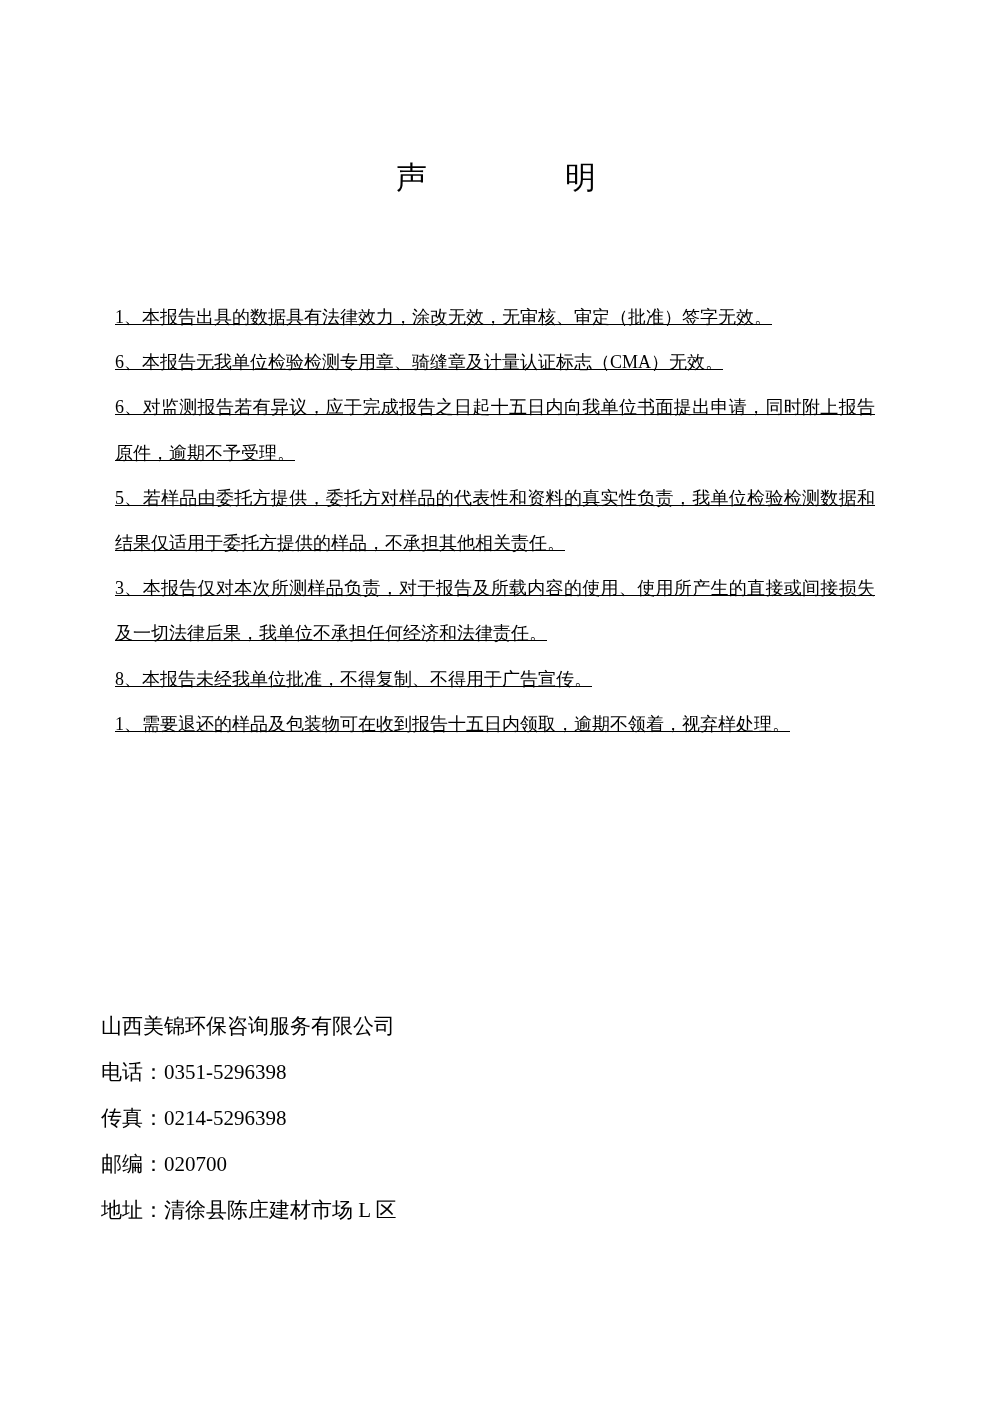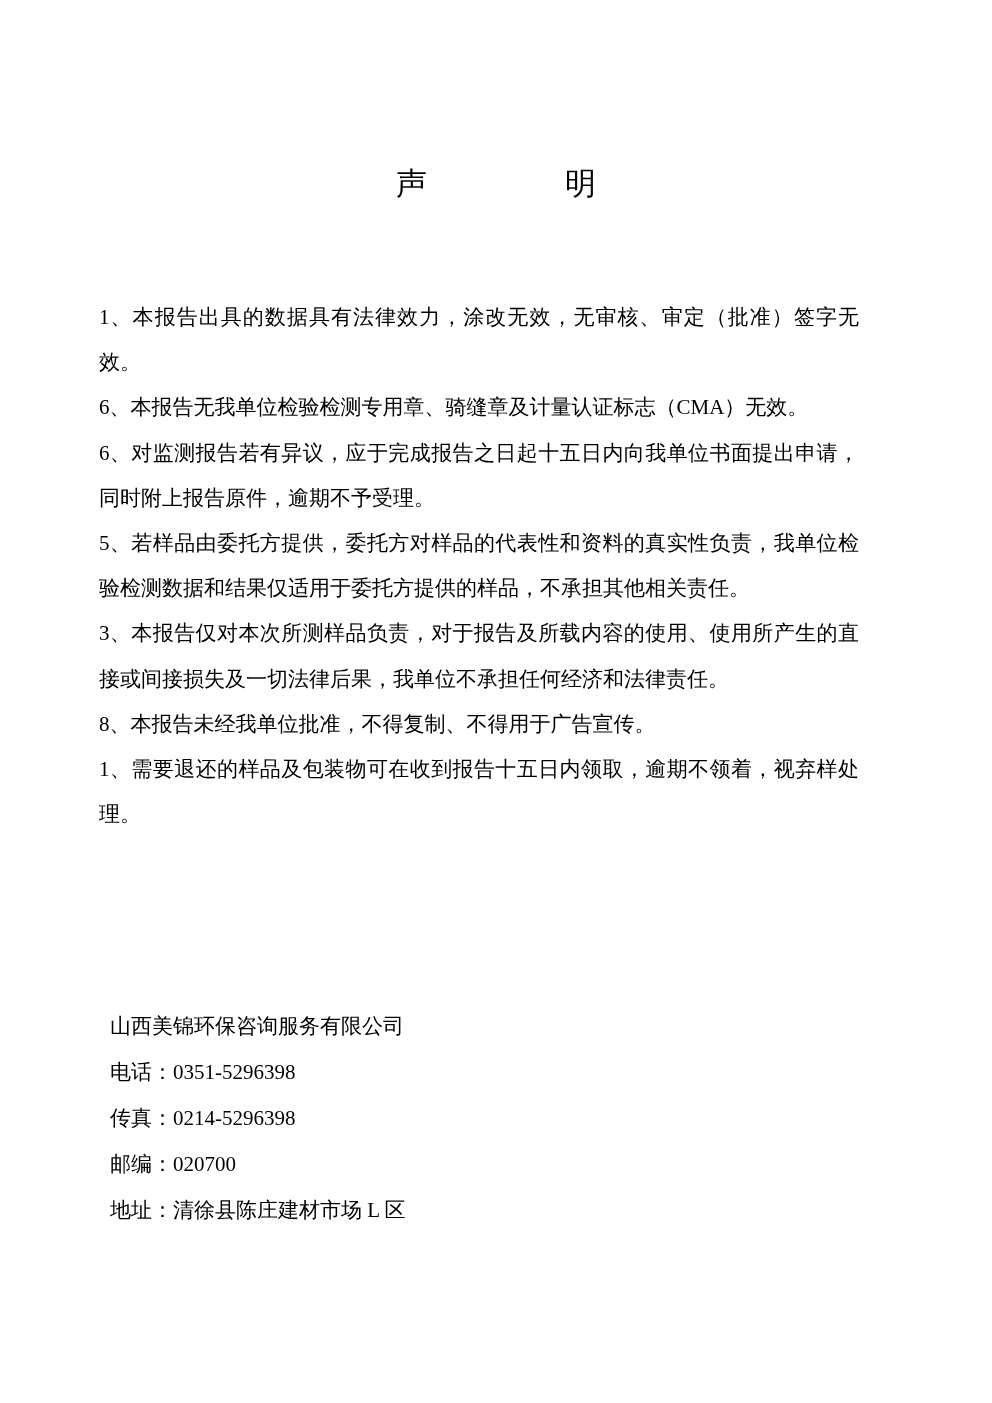--- a/index.html
+++ b/index.html
@@ -11,51 +11,52 @@
     position: relative;
     width: 992px;
     height: 1403px;
     background: #ffffff;
     color: #000000;
     font-family: "Liberation Serif", "DejaVu Serif", serif;
     overflow: hidden;
   }
   .doc-title {
     position: absolute;
-    top: 164px;
+    top: 158px;
     left: 0;
     width: 100%;
     text-align: center;
     font-size: 31px;
     font-weight: normal;
     line-height: 40px;
     margin: 0;
     white-space: nowrap;
   }
   .title-gap {
     display: inline-block;
     width: 138px;
   }
   .statements {
     position: absolute;
     top: 295px;
-    left: 99px;
+    left: 115px;
     width: 760px;
-    font-size: 21px;
+    font-size: 18px;
     line-height: 45.2px;
     text-align: justify;
     text-justify: inter-ideograph;
+    text-decoration: underline;
   }
   .statements p {
     margin: 0;
   }
   .contact {
     position: absolute;
     top: 1003px;
-    left: 110px;
+    left: 101px;
     width: 760px;
     font-size: 21px;
     line-height: 46px;
   }
   .contact p {
     margin: 0;
   }
 </style>
 </head>
 <body>

